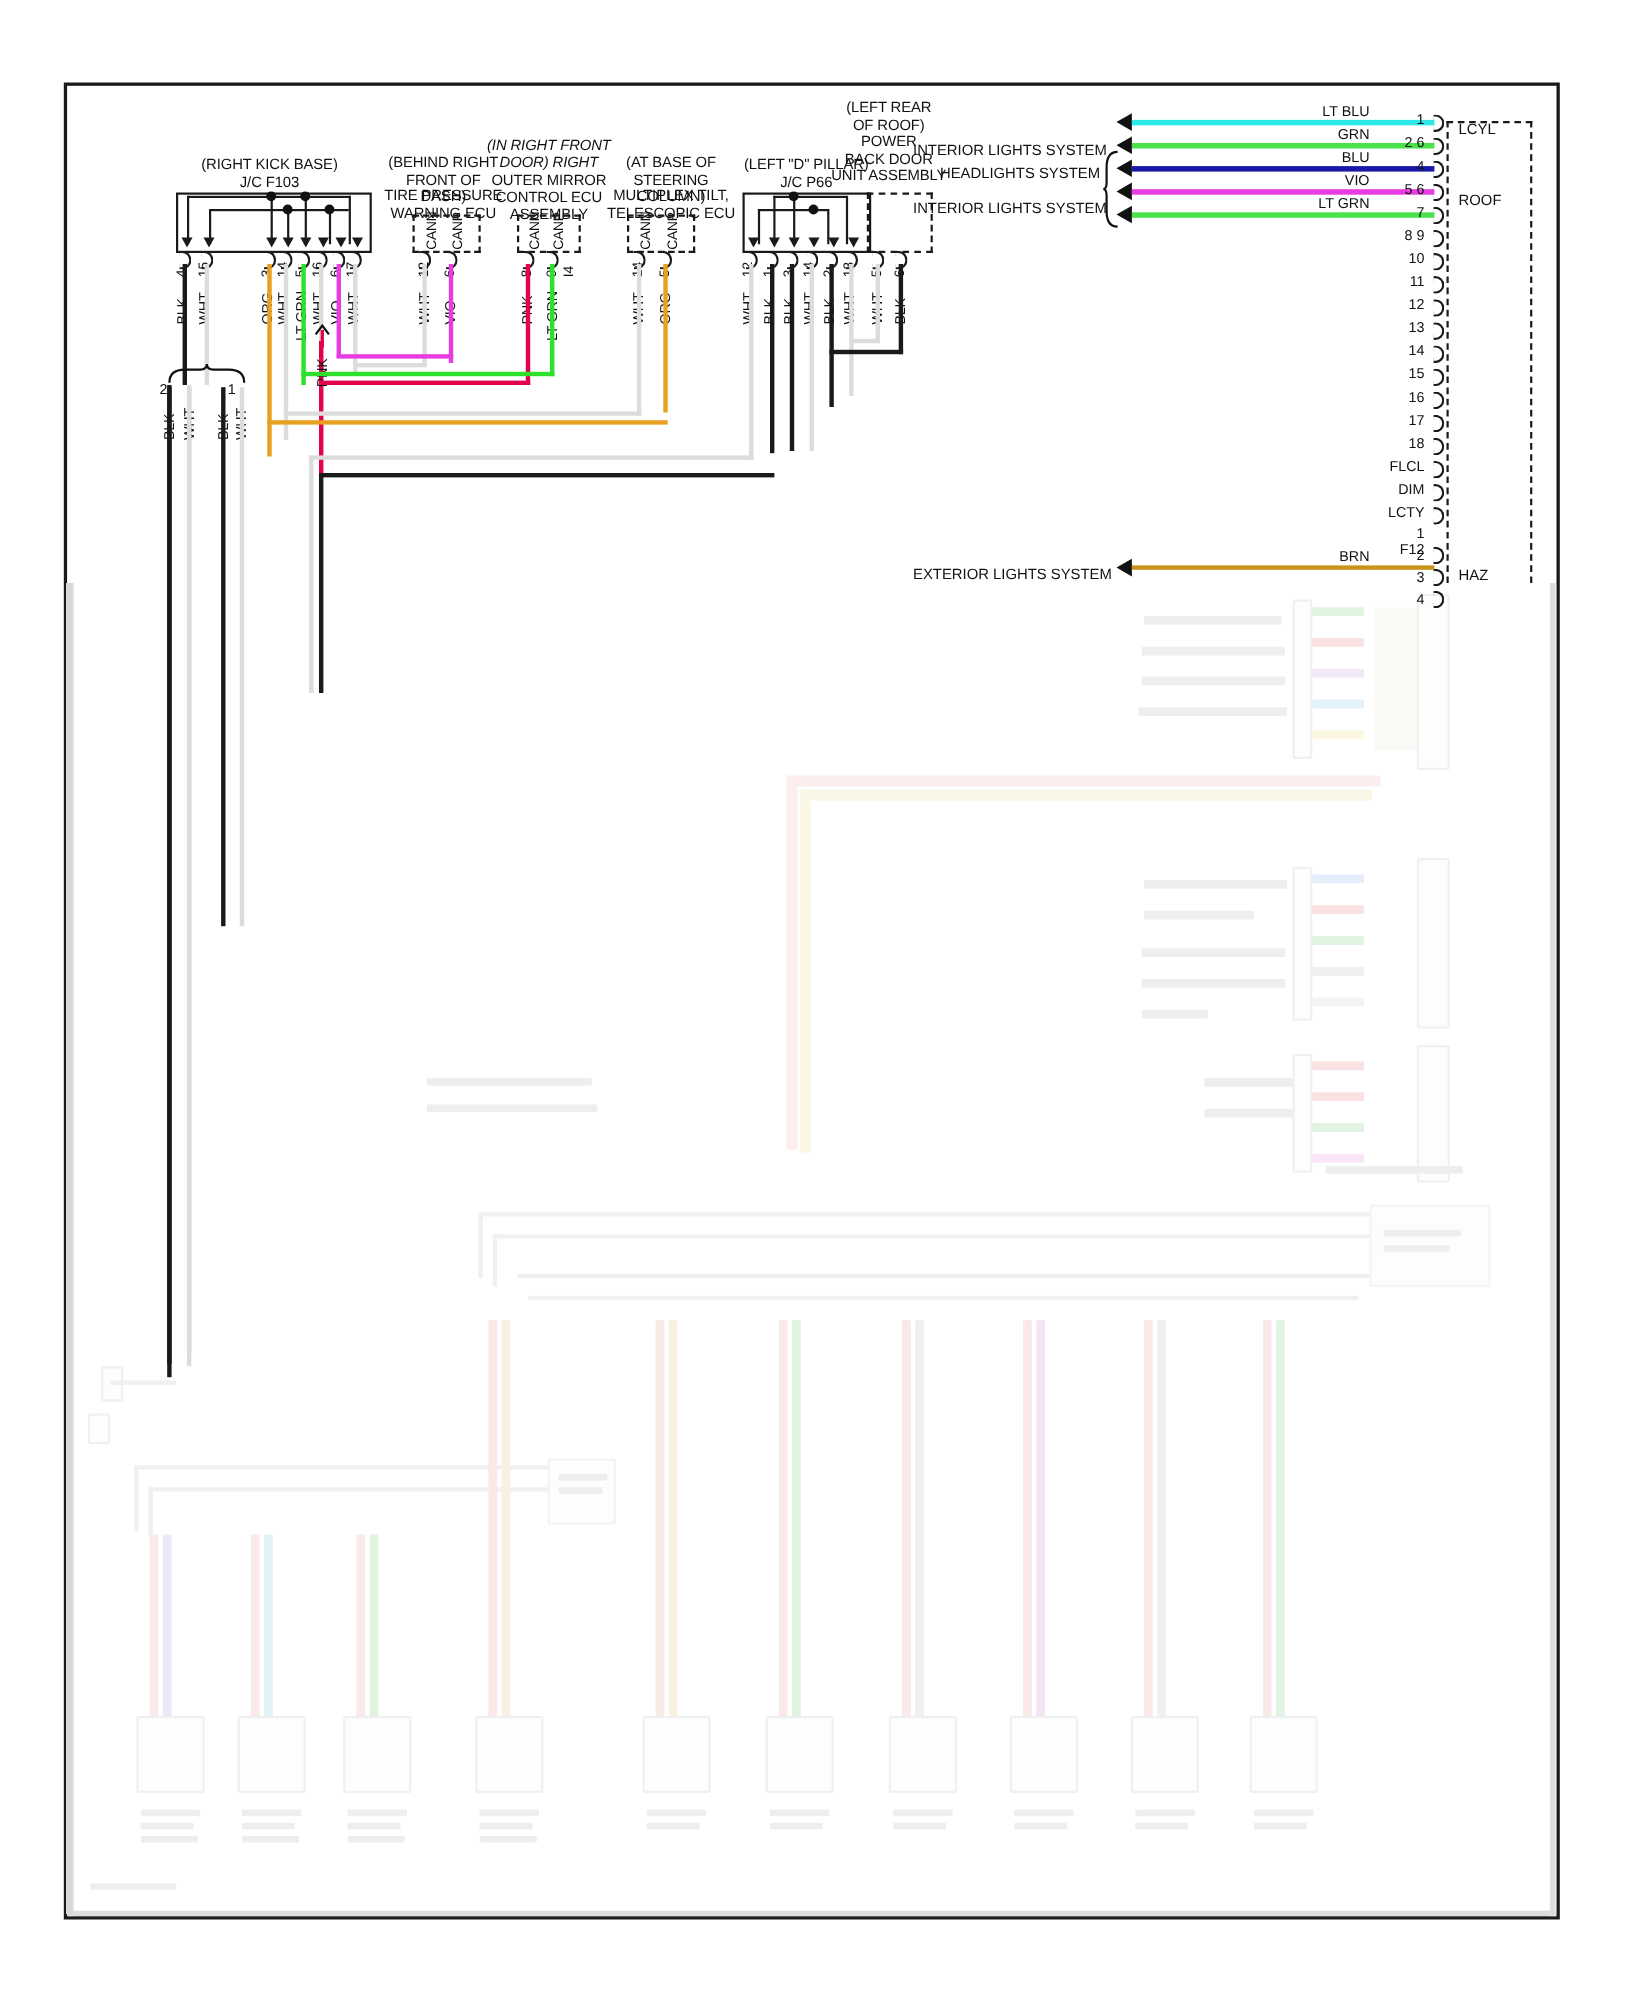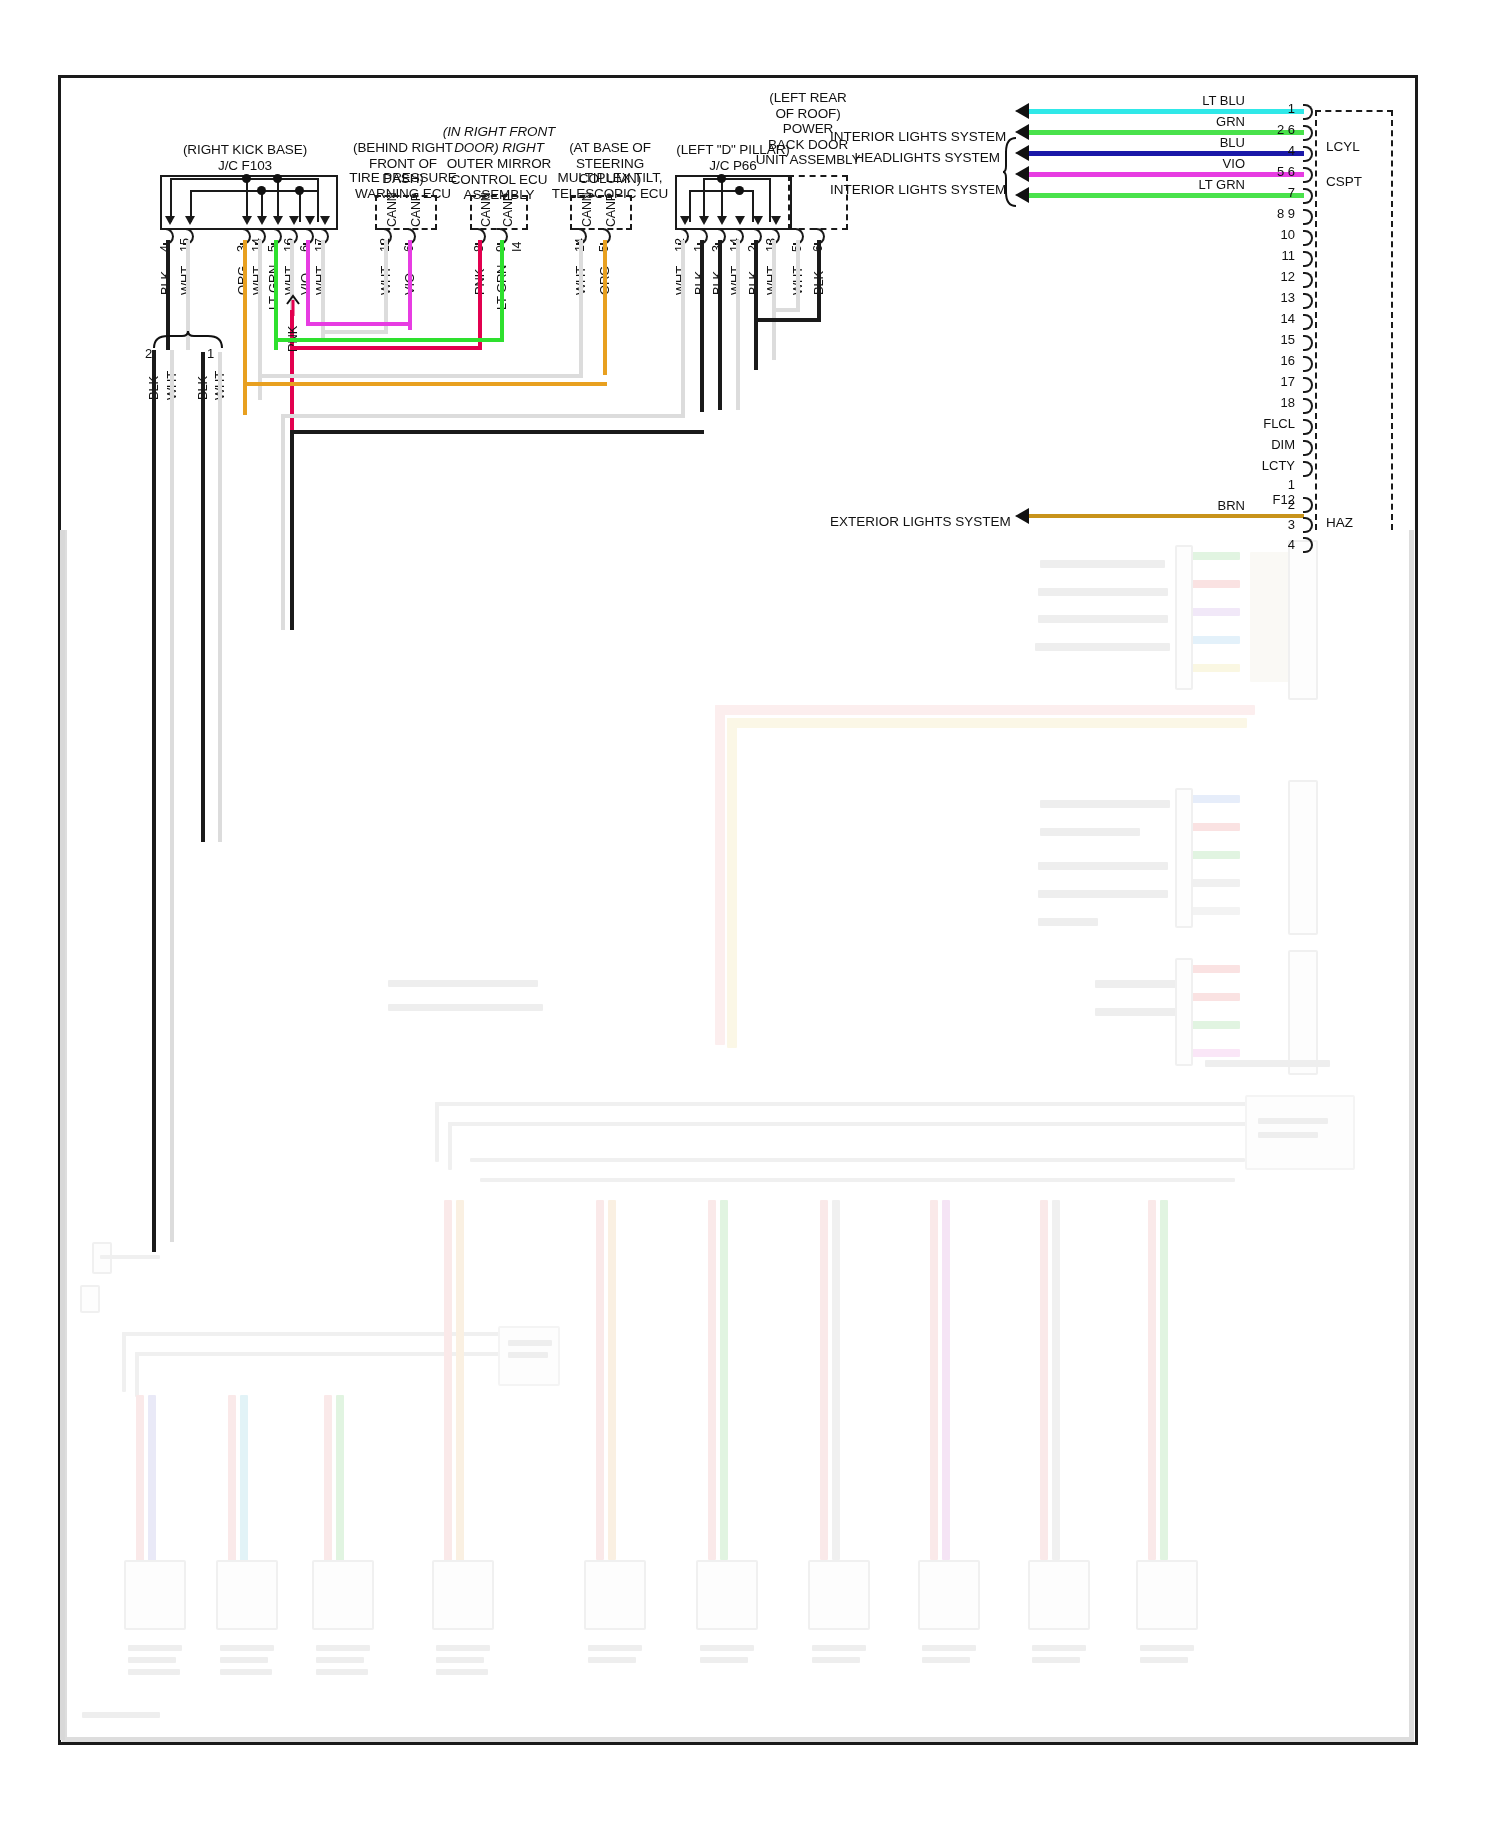--- a/index.html
+++ b/index.html
@@ -585,17 +585,17 @@
   <div class="connhook" style="left:1303px;top:356px;width:10px;height:16px;"></div>
   <div class="connhook" style="left:1303px;top:377px;width:10px;height:16px;"></div>
   <div class="connhook" style="left:1303px;top:398px;width:10px;height:16px;"></div>
   <div class="connhook" style="left:1303px;top:419px;width:10px;height:16px;"></div>
   <div class="connhook" style="left:1303px;top:440px;width:10px;height:16px;"></div>
   <div class="connhook" style="left:1303px;top:461px;width:10px;height:16px;"></div>
   <div class="connhook" style="left:1303px;top:497px;width:10px;height:16px;"></div>
   <div class="connhook" style="left:1303px;top:517px;width:10px;height:16px;"></div>
   <div class="connhook" style="left:1303px;top:537px;width:10px;height:16px;"></div>
 
-  <div class="conn-tag" style="left:1326px;top:110px;margin-top:29px;">LCYL</div>
-  <div class="conn-tag" style="left:1326px;top:174px;">CSPT</div>
+  <div class="conn-tag" style="left:1326px;top:110px;">LCYL</div>
+  <div class="conn-tag" style="left:1326px;top:174px;">ROOF</div>
   <div class="conn-tag" style="left:1326px;top:515px;">HAZ</div>
 
 </div>
 
 </body></html>

